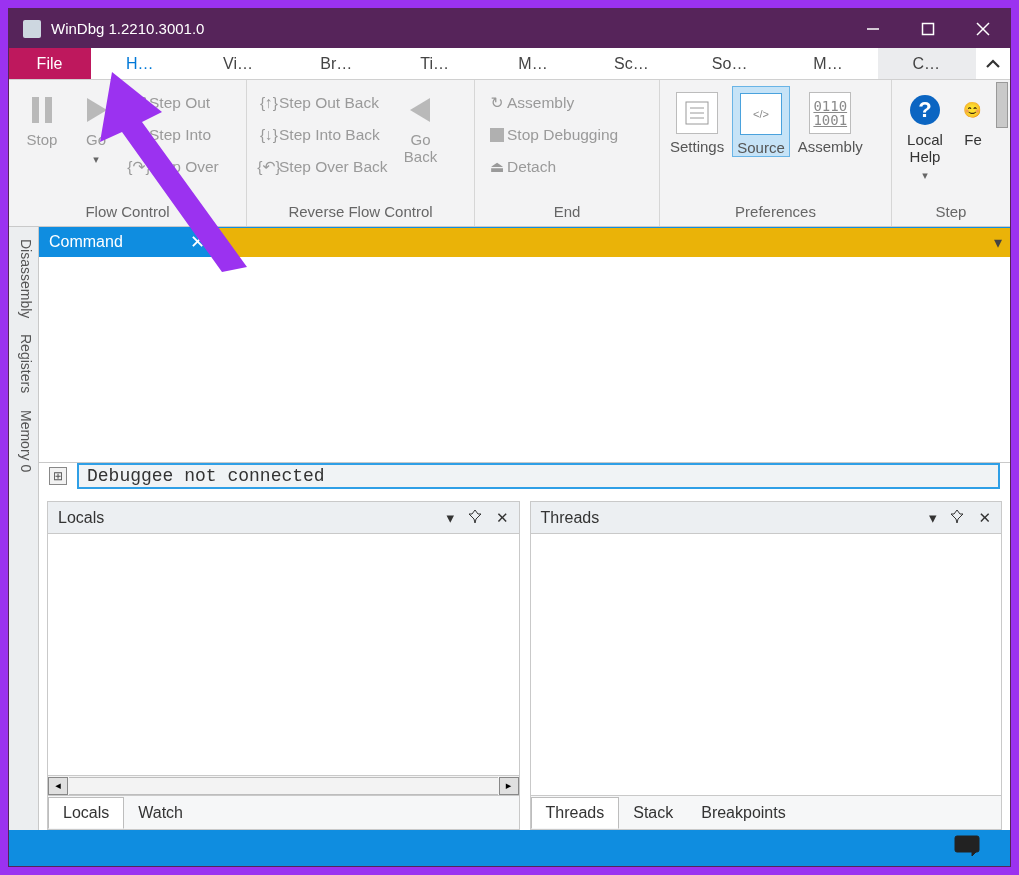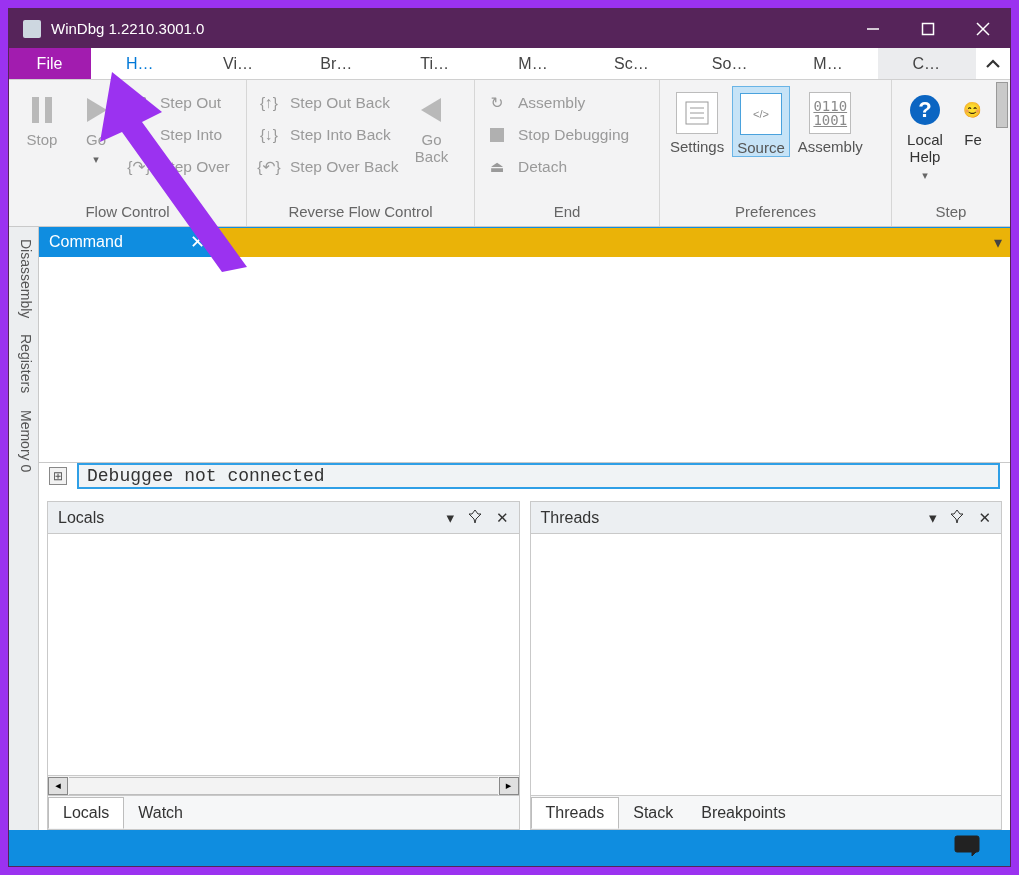--- a/index.html
+++ b/index.html
@@ -8,33 +8,33 @@
   
   .titlebar { height: 39px; background: #56245a; color: #fff; display: flex; align-items: center; font-size: 15px; }
   .titlebar .app-icon { display: inline-flex; width: 18px; height: 18px; margin: 0 10px 0 14px; background: #cdd7e0; border-radius: 2px; }
   .titlebar .title { flex: 1; }
   .win-btns { display: flex; height: 100%; }
   .win-btn { width: 55px; display: flex; align-items: center; justify-content: center; color: #fff; }
   .win-btn svg { stroke: #fff; }
   
   .ribbon-tabs { height: 32px; background: #fff; display: flex; border-bottom: 1px solid #d0d0d0; font-size: 16px; color: #444; }
   .ribbon-tabs .tab { flex: 1; display: flex; align-items: center; justify-content: center; min-width: 0; border-right: 1px solid transparent; }
-  .ribbon-tabs .tab.file { background: #a21caf; color: #fff; flex: 0 0 82px; }
+  .ribbon-tabs .tab.file { background: #be185d; color: #fff; flex: 0 0 82px; }
   .ribbon-tabs .tab.active { color: #0078d7; }
   .ribbon-tabs .tab.hover { background: #ebecee; }
   .ribbon-tabs .chev { flex: 0 0 34px; display:flex; align-items:center; justify-content:center; }
   
   .ribbon { height: 147px; background: #f3f3f4; display: flex; border-bottom: 1px solid #c9c9c9; position: relative; }
   .rgroup { display: flex; flex-direction: column; padding: 6px 6px 0 6px; border-right: 1px solid #d6d6d6; }
   .rgroup .body { flex: 1; display: flex; align-items: flex-start; }
   .rgroup .caption { text-align: center; color: #666; font-size: 15px; padding: 2px 0 6px 0; white-space: nowrap; }
   .bigbtn { width: 54px; display: flex; flex-direction: column; align-items: center; justify-content: flex-start; color: #7a7a7a; font-size: 15px; padding-top: 6px; gap:4px; text-align:center; line-height:1.1; }
   .bigbtn .ic { width: 36px; height: 36px; display:flex; align-items:center; justify-content:center; }
   .stack { display: flex; flex-direction: column; gap: 6px; padding-top: 4px; }
-  .smallbtn { display: flex; align-items: center; gap: 11px; color: #7a7a7a; font-size: 15.5px; padding: 3px 6px; white-space: nowrap; }
+  .smallbtn { display: flex; align-items: center; gap: 0; color: #7a7a7a; font-size: 15.5px; padding: 3px 6px; white-space: nowrap; }
   .smallbtn .ic { width: 20px; height: 20px; display:flex; align-items:center; justify-content:center; }
   .prefbtn { display:flex; flex-direction:column; align-items:center; gap:4px; color:#555; font-size:15px; padding:6px 4px 0 4px; }
   .prefbtn.selected { background:#c6e3f7; border:1px solid #69b4e6; }
   .prefbtn .pic { width:42px; height:42px; border:1px solid #bcbcbc; background:#fff; display:flex; align-items:center; justify-content:center; color:#8a8a8a; font-size:11px; }
   .prefbtn.selected .pic { border-color:#4aa2dd; }
   .caret { font-size: 11px; color:#666; }
   .disabled { color:#9a9a9a; }
   
   .ribbon .scrollthumb { position:absolute; right:2px; top:2px; width:12px; height:46px; background:#c9c9c9; border:1px solid #999; }
   

